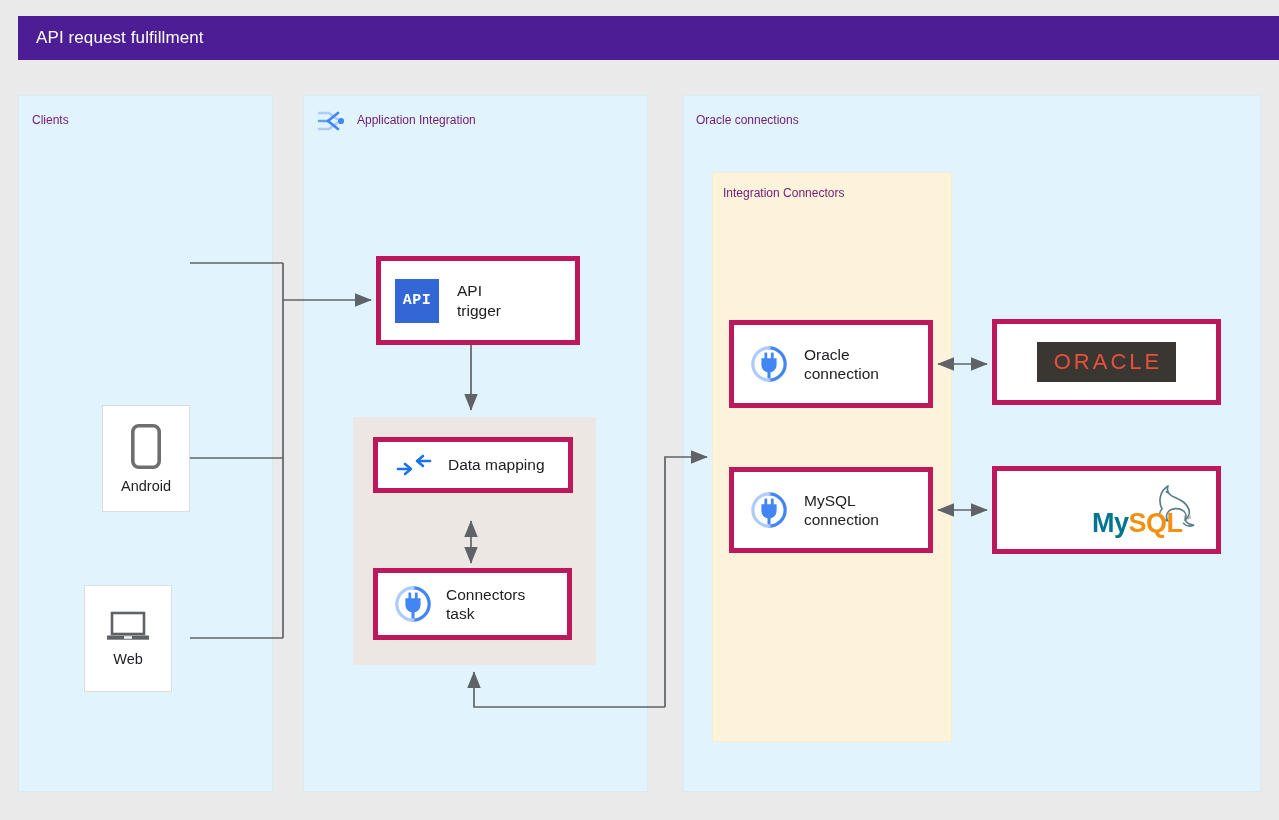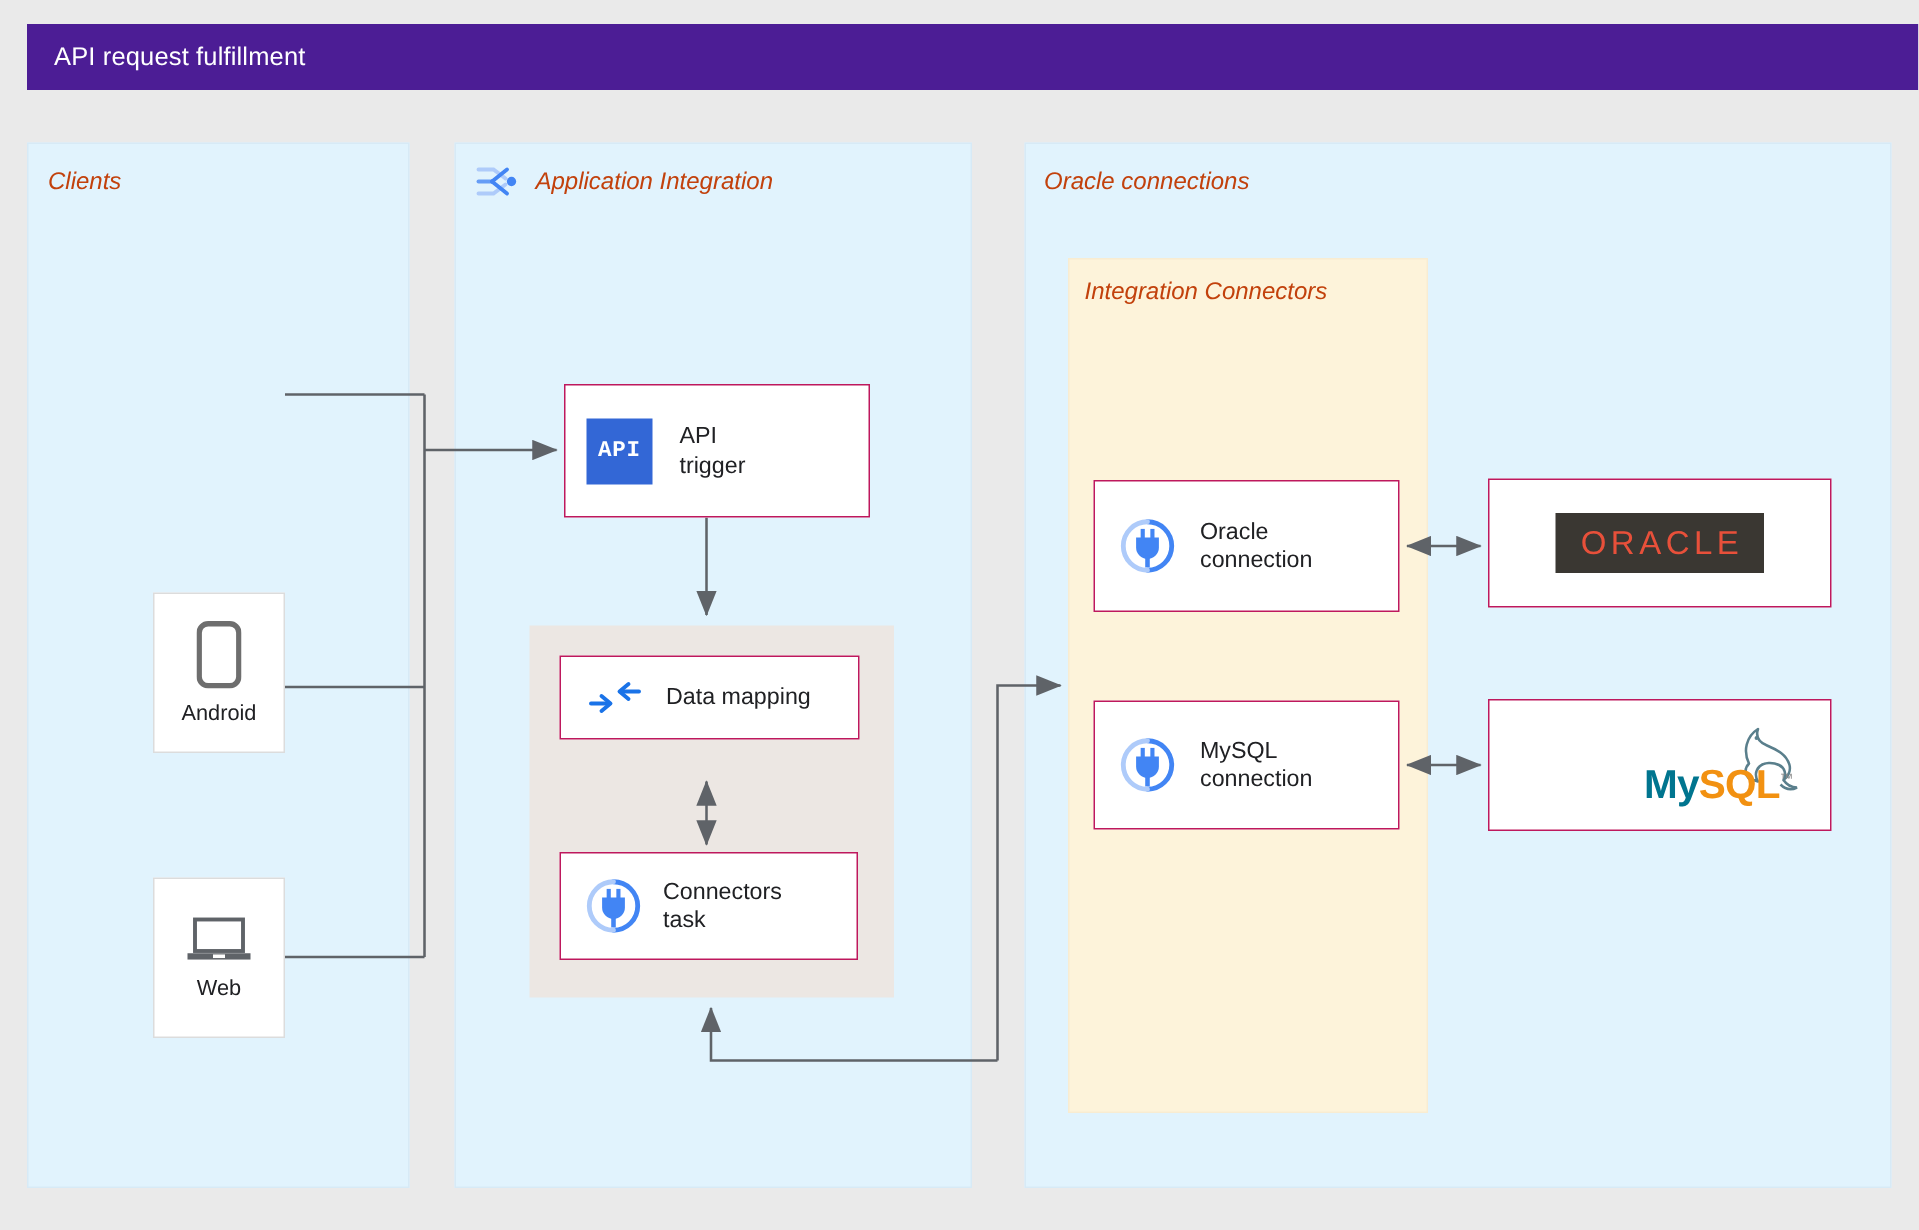--- a/index.html
+++ b/index.html
@@ -25,42 +25,41 @@
     color: #ffffff; font-size: 17px; padding-left: 18px;
     letter-spacing: .1px;
   }
 
   
   .panel {
     background: #e1f3fd;
     border: 1px solid #d7eaf6;
   }
   .panel-label {
-    position: absolute; font-size: 16px; color: #c2410c;
+    position: absolute; font-size: 12px; color: #701a75;
     white-space: nowrap;
-    font-style: italic;
   }
   #panel-clients  { left: 18px;  top: 95px; width: 255px; height: 697px; }
   #panel-appint   { left: 303px; top: 95px; width: 345px; height: 697px; }
   #panel-egress   { left: 683px; top: 95px; width: 578px; height: 697px; }
 
   #panel-connectors {
     left: 712px; top: 172px; width: 240px; height: 570px;
     background: #fdf3da; border: 1px solid #f8ecd2;
   }
 
   #panel-datablock {
     left: 353px; top: 417px; width: 243px; height: 248px;
     background: #ece7e3;
   }
 
   
   .node {
     background: #ffffff;
-    border: 1px solid #be185d;
+    border: 5px solid #be185d;
     display: flex; align-items: center;
   }
   .node-label {
     font-size: 15.5px; color: #202124; line-height: 1.25;
     white-space: pre-line;
   }
 
   
   .client-tile {
     width: 88px; height: 107px;
@@ -179,28 +178,28 @@
 
     <path d="M665,707 V457 H707" stroke="#5f6368" stroke-width="1.7" fill="none" marker-end="url(#ah)"></path>
     <path d="M665,707 H474 V672" stroke="#5f6368" stroke-width="1.7" fill="none" marker-end="url(#ah)"></path>
 
     <path d="M938,364 H987" stroke="#5f6368" stroke-width="1.7" fill="none" marker-end="url(#ah)" marker-start="url(#ah-start)"></path>
 
     <path d="M938,510 H987" stroke="#5f6368" stroke-width="1.7" fill="none" marker-end="url(#ah)" marker-start="url(#ah-start)"></path>
   </svg>
 
 
-  <div class="abs client-tile" style="left:102px; top:395px;">
+  <div class="abs client-tile" style="left:102px; top:405px;">
     <svg class="phone-icon" viewBox="0 0 30 45">
       <rect x="1.8" y="1.8" width="26.4" height="41.4" rx="6" ry="6" fill="none" stroke="#6e6e6e" stroke-width="3.6"></rect>
     </svg>
     <span class="client-label">Android</span>
   </div>
 
-  <div class="abs client-tile" style="left:102px; top:585px;">
+  <div class="abs client-tile" style="left:84px; top:585px;">
     <svg class="laptop-icon" viewBox="0 0 44 32">
       <rect x="6" y="3" width="32" height="21" fill="none" stroke="#5f6368" stroke-width="2.6"></rect>
       <rect x="1" y="25.5" width="42" height="4.2" fill="#5f6368"></rect>
       <rect x="18" y="26.3" width="8" height="2.4" fill="#ffffff"></rect>
     </svg>
     <span class="client-label">Web</span>
   </div>
 
   <div id="node-api-trigger" class="abs node">
     <div class="api-badge">API</div>

